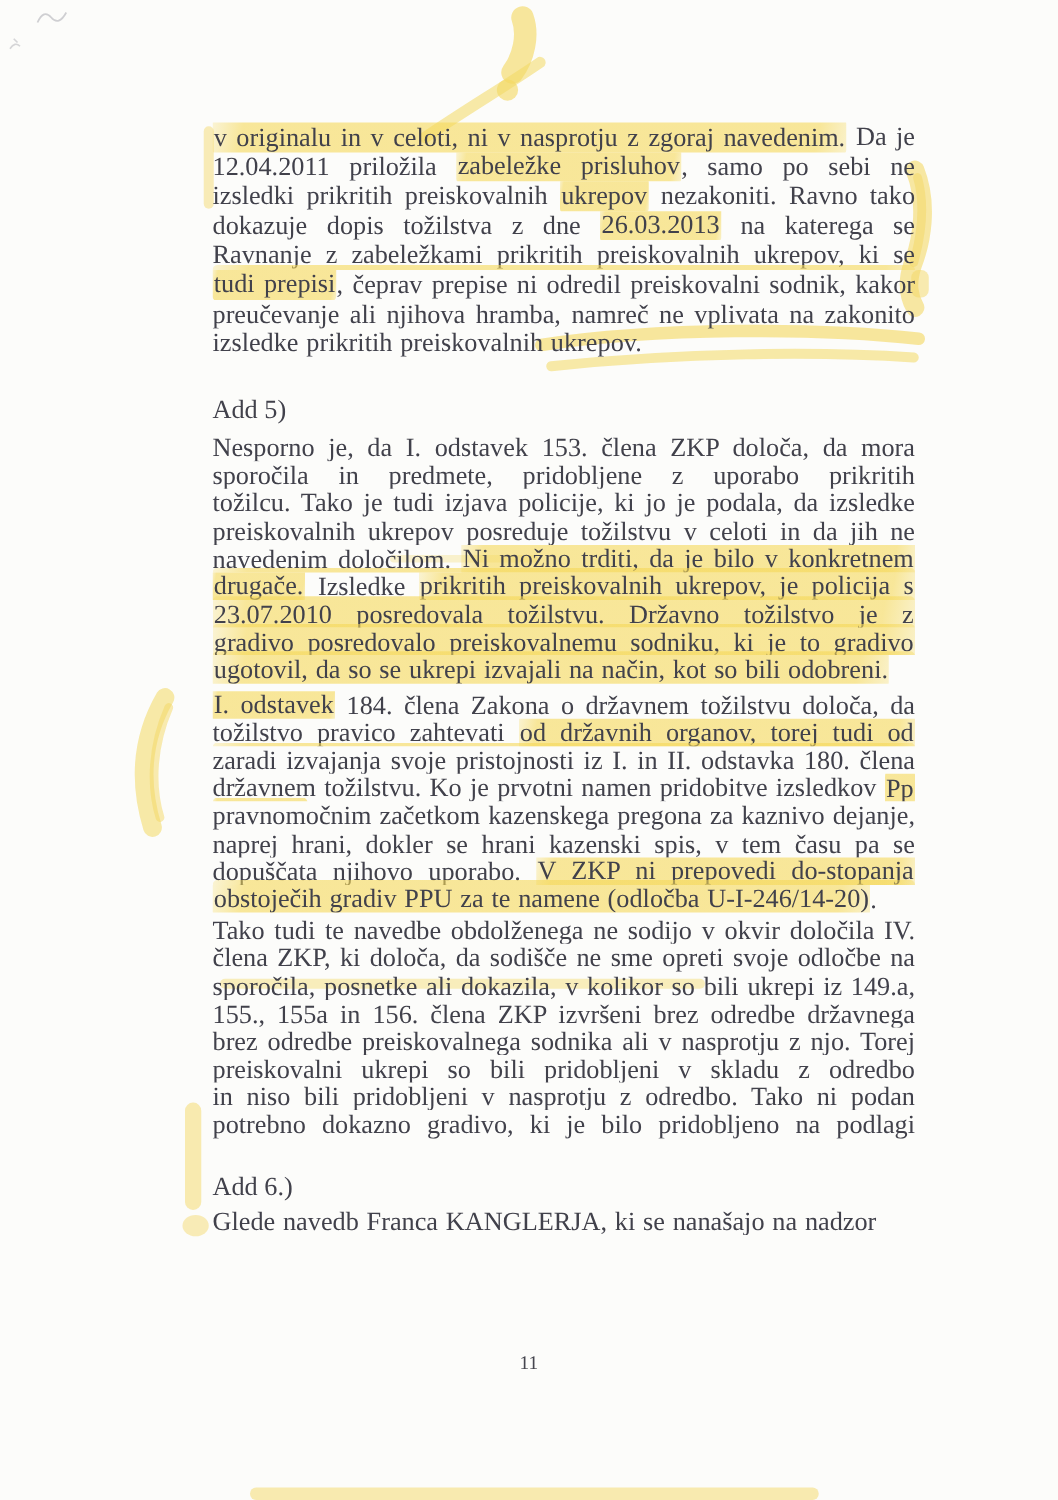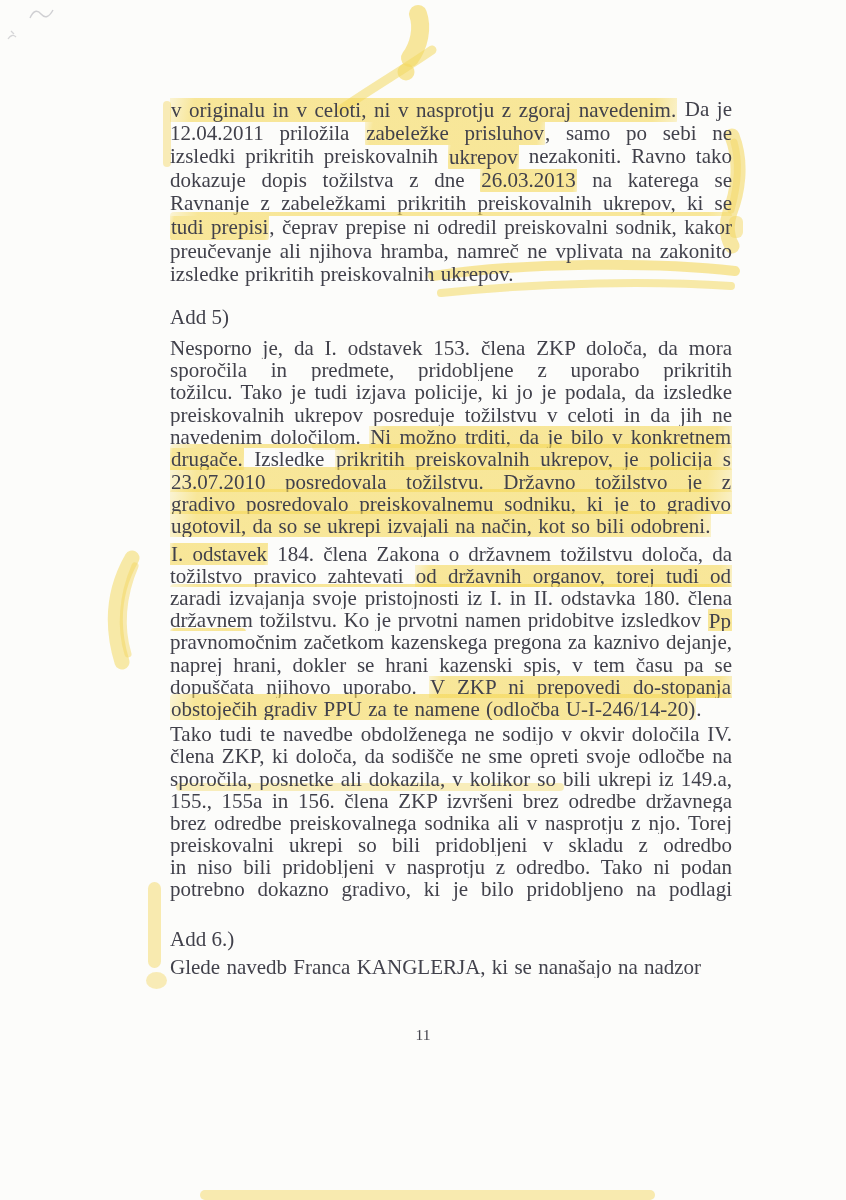--- a/index.html
+++ b/index.html
@@ -11,39 +11,39 @@
   .doc-text{
     position:absolute;left:170px;top:98px;width:562px;
     color:#41414b;font-size:21px;line-height:22.2px;
     text-rendering:optimizeLegibility;
   }
   .para,.heading{margin:0;}
   .ln{height:22.2px;overflow:hidden;text-align:justify;text-align-last:justify;word-spacing:1px;}
   .ln.last{text-align:left;text-align-last:left;}
   .block-0{line-height:23.6px;}
   .block-0 .ln{height:23.6px;}
-  .block-1{margin-top:19px;}
+  .block-1{margin-top:29px;}
   .block-2{margin-top:9px;}
   .block-3{margin-top:6px;}
   .block-4{margin-top:3px;}
   .block-5{margin-top:27px;}
   .block-6{margin-top:6px;}
   .hl{
     background:linear-gradient(100deg,
       rgba(244,214,80,.22),
       rgba(245,216,88,.60) 5%,
       rgba(245,216,88,.60) 95%,
       rgba(244,214,80,.28));
     border-radius:4px;
     padding:2.5px 1px;
     box-decoration-break:clone;
     -webkit-box-decoration-break:clone;
   }
   .page-number{
-    position:absolute;left:0;right:0;top:1026px;
+    position:absolute;left:0;right:0;top:1082px;
     text-align:center;color:#45454e;font-size:15.5px;
   }
   .marker{position:absolute;color:var(--hl,#f3d863);}
   .marker svg{display:block;}
   .bar-mark{position:absolute;background:var(--hl,#f3d863);}
   .pencil{position:absolute;color:#9a9aa2;}
 </style>
 </head>
 <body>
 

